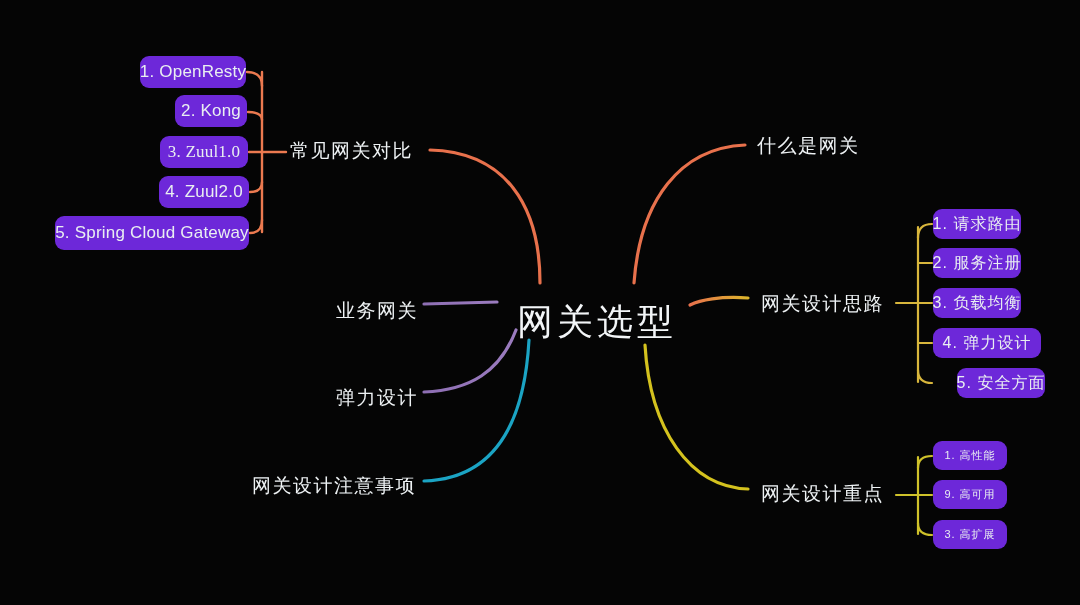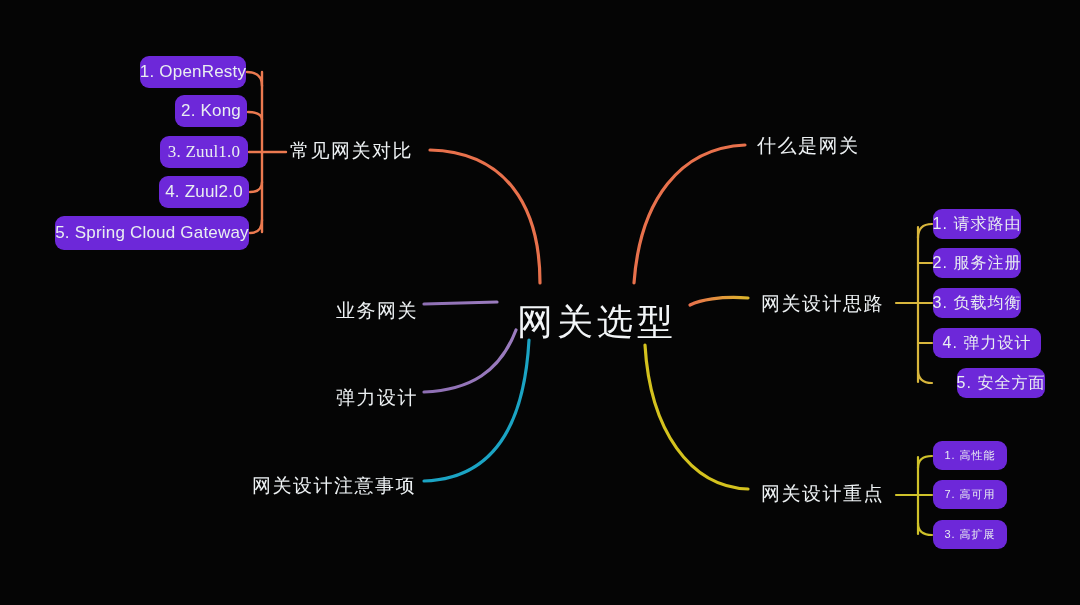--- a/index.html
+++ b/index.html
@@ -157,16 +157,16 @@
 
   <div class="chip cjk" style="left:933px; top:209px; width:88px;">1. 请求路由</div>
   <div class="chip cjk" style="left:933px; top:248px; width:88px;">2. 服务注册</div>
   <div class="chip cjk" style="left:933px; top:288px; width:88px;">3. 负载均衡</div>
   <div class="chip cjk" style="left:933px; top:328px; width:108px;">4. 弹力设计</div>
   <div class="chip cjk" style="left:933px; top:368px; width:88px;margin-left:24px;">5. 安全方面</div>
 
   <div class="branch" style="left:761px; top:481px;">网关设计重点</div>
 
   <div class="chip cjk sm" style="left:933px; top:441px; width:74px;">1. 高性能</div>
-  <div class="chip cjk sm" style="left:933px; top:480px; width:74px;">7. 高可用</div>
+  <div class="chip cjk sm" style="left:933px; top:480px; width:74px;">9. 高可用</div>
   <div class="chip cjk sm" style="left:933px; top:520px; width:74px;">3. 高扩展</div>
 
 </div>
 
 </body></html>

